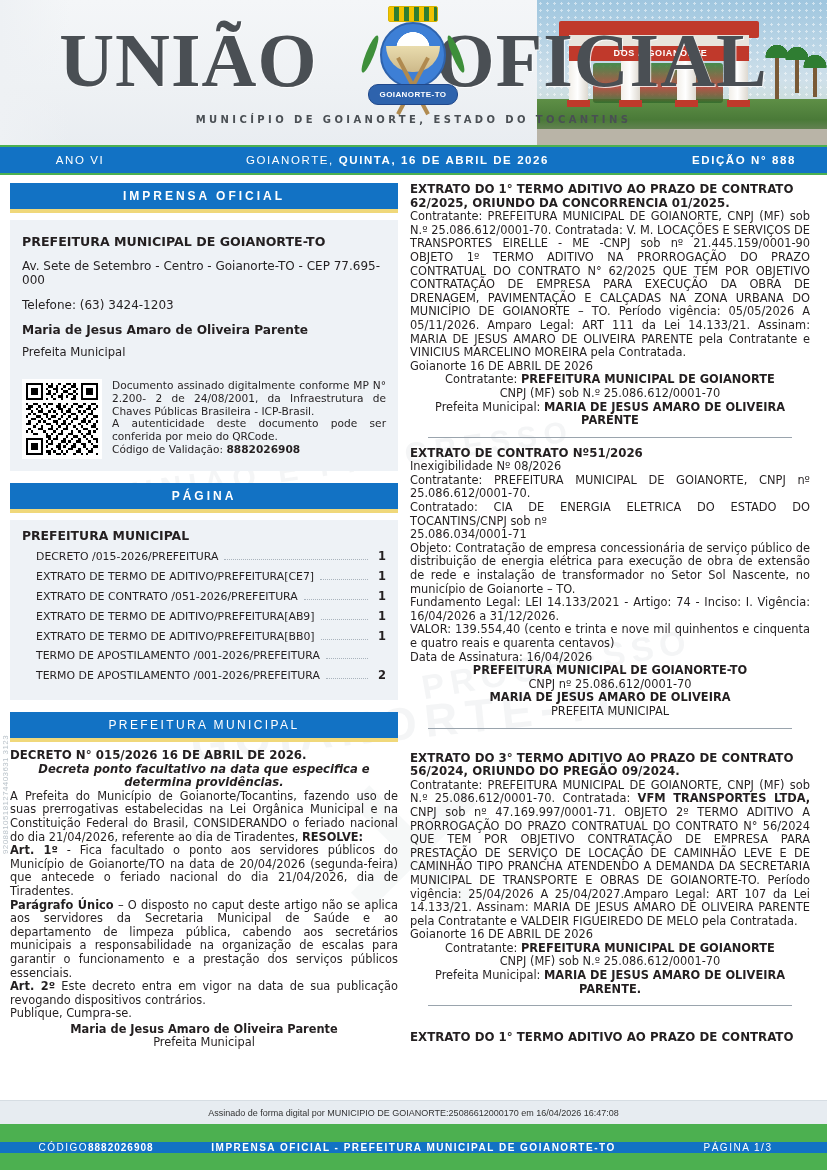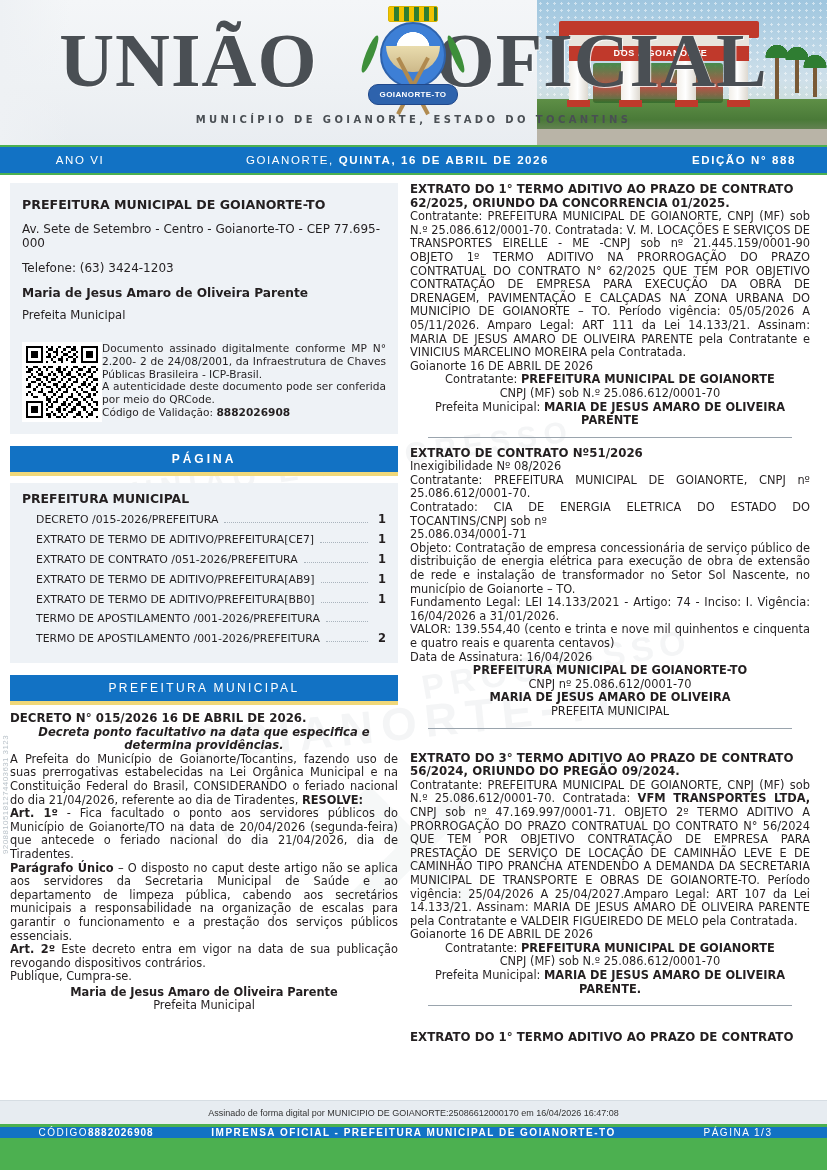--- a/index.html
+++ b/index.html
@@ -103,21 +103,21 @@
                 letter-spacing:3px; padding:6px 0 6px 0; font-family:"Liberation Sans", sans-serif; }
   .sec-hd .bar.thin{ letter-spacing:2.4px; font-weight:normal; font-size:12px; }
   .sec-hd .gold{ height:4px; background:#f0d87a; }
 
   .panel{ background:#eef2f6; padding:10px 12px 12px 12px; }
   .p-b{ font-weight:bold; font-size:12.6px; margin:4px 0 10px; }
   .p-n{ font-size:12px; margin:0 0 11px; }
   .p-b2{ font-weight:bold; font-size:12.2px; margin:2px 0 8px; }
   .p-n2{ font-size:11.6px; margin-bottom:4px; }
 
-  .sigbox{ display:flex; gap:0; align-items:flex-start; background:#eef2f6; padding:4px 12px 12px; }
+  .sigbox{ display:flex; gap:10px; align-items:flex-start; background:#eef2f6; padding:4px 12px 12px; }
   .qr{ width:80px; height:80px; background:#fff; padding:4px; flex:0 0 auto; }
   .qr svg{ display:block; }
   .sigtxt{ font-size:10.6px; line-height:12.8px; text-align:justify; color:#231f20; }
   .sigtxt .blk{ display:block; }
   .sigtxt b{ font-weight:bold; }
 
   .sum-body{ background:#eef2f6; padding:8px 12px 12px 12px; }
   .sum-org{ font-weight:bold; font-size:12.4px; margin-bottom:6px; }
   .sum-row{ display:flex; align-items:flex-end; padding-left:14px; margin-bottom:6px; }
   .sum-row .t{ font-size:10.9px; white-space:nowrap; }
@@ -131,21 +131,21 @@
   .art .ctr{ text-align:center; }
   .art b{ font-weight:bold; }
   .hr{ border-top:1px solid #9aa4ad; margin:9px 18px; }
 
   
   .signline{ position:absolute; left:0; bottom:46px; width:827px; height:24px;
              background:#e7ecf1; display:flex; align-items:center; justify-content:center;
              font-size:9px; color:#333; font-family:"Liberation Sans", sans-serif;
              border-top:1px solid #d6dde3; }
   .footer{ position:absolute; left:0; bottom:0; width:827px; height:46px; background:#4cb050;
-           display:flex; align-items:flex-start; font-family:"Liberation Sans", sans-serif; }
+           display:flex; align-items:center; font-family:"Liberation Sans", sans-serif; }
   .footer > div{ background:#1272c4; color:#fff; display:flex; align-items:center;
                  justify-content:center; font-size:10px; letter-spacing:1.5px; margin:3px 0; }
   .ft-code{ width:178px; justify-content:flex-start; padding-left:14px; }
   .ft-code b{ font-weight:bold; letter-spacing:1px; }
   .ft-mid{ flex:1; margin:3px 4px; font-weight:bold; letter-spacing:1.6px; }
   .ft-pg{ width:178px; }
 </style>
 </head>
 <body>
 
@@ -209,20 +209,24 @@
     <span class="w2">GOIANORTE-TO</span>
     <span class="w3">PROGRESSO</span>
     <span class="w4">01 JUN</span>
     <span class="bigx">✕</span>
   </div>
 
   <div class="sidecode">92088105181274403631 3123</div>
 
   <div class="colL">
 
+    <div class="sec-hd">
+      <div class="bar">IMPRENSA OFICIAL</div>
+      <div class="gold"></div>
+    </div>
 
     <div class="panel ctr">
       <div class="p-b">PREFEITURA MUNICIPAL DE GOIANORTE-TO</div>
       <div class="p-n">Av. Sete de Setembro - Centro - Goianorte-TO - CEP 77.695-000</div>
       <div class="p-n">Telefone: (63) 3424-1203</div>
       <div class="p-b2">Maria de Jesus Amaro de Oliveira Parente</div>
       <div class="p-n2">Prefeita Municipal</div>
     </div>
 
     <div class="sigbox">
@@ -529,21 +533,21 @@
 
     <div class="hr"></div>
 
     <div class="art">
       <p class="tt">EXTRATO DE CONTRATO Nº51/2026</p>
       <p>Inexigibilidade Nº 08/2026</p>
       <p>Contratante: PREFEITURA MUNICIPAL DE GOIANORTE, CNPJ nº 25.086.612/0001-70.</p>
       <p>Contratado: CIA DE ENERGIA ELETRICA DO ESTADO DO TOCANTINS/CNPJ sob nº</p>
       <p>25.086.034/0001-71</p>
       <p>Objeto: Contratação de empresa concessionária de serviço público de distribuição de energia elétrica para execução de obra de extensão de rede e instalação de transformador no Setor Sol Nascente, no município de Goianorte – TO.</p>
-      <p>Fundamento Legal: LEI 14.133/2021 - Artigo: 74 - Inciso: I. Vigência: 16/04/2026 a 31/01/2026.</p>
+      <p>Fundamento Legal: LEI 14.133/2021 - Artigo: 74 - Inciso: I. Vigência: 16/04/2026 a 31/12/2026.</p>
       <p>VALOR: 139.554,40 (cento e trinta e nove mil quinhentos e cinquenta e quatro reais e quarenta centavos)</p>
       <p>Data de Assinatura: 16/04/2026</p>
       <p class="ctr"><b>PREFEITURA MUNICIPAL DE GOIANORTE-TO</b></p>
       <p class="ctr">CNPJ nº 25.086.612/0001-70</p>
       <p class="ctr"><b>MARIA DE JESUS AMARO DE OLIVEIRA</b></p>
       <p class="ctr">PREFEITA MUNICIPAL</p>
     </div>
 
     <div class="hr"></div>
     <div class="sp" style="height:14px"></div>

